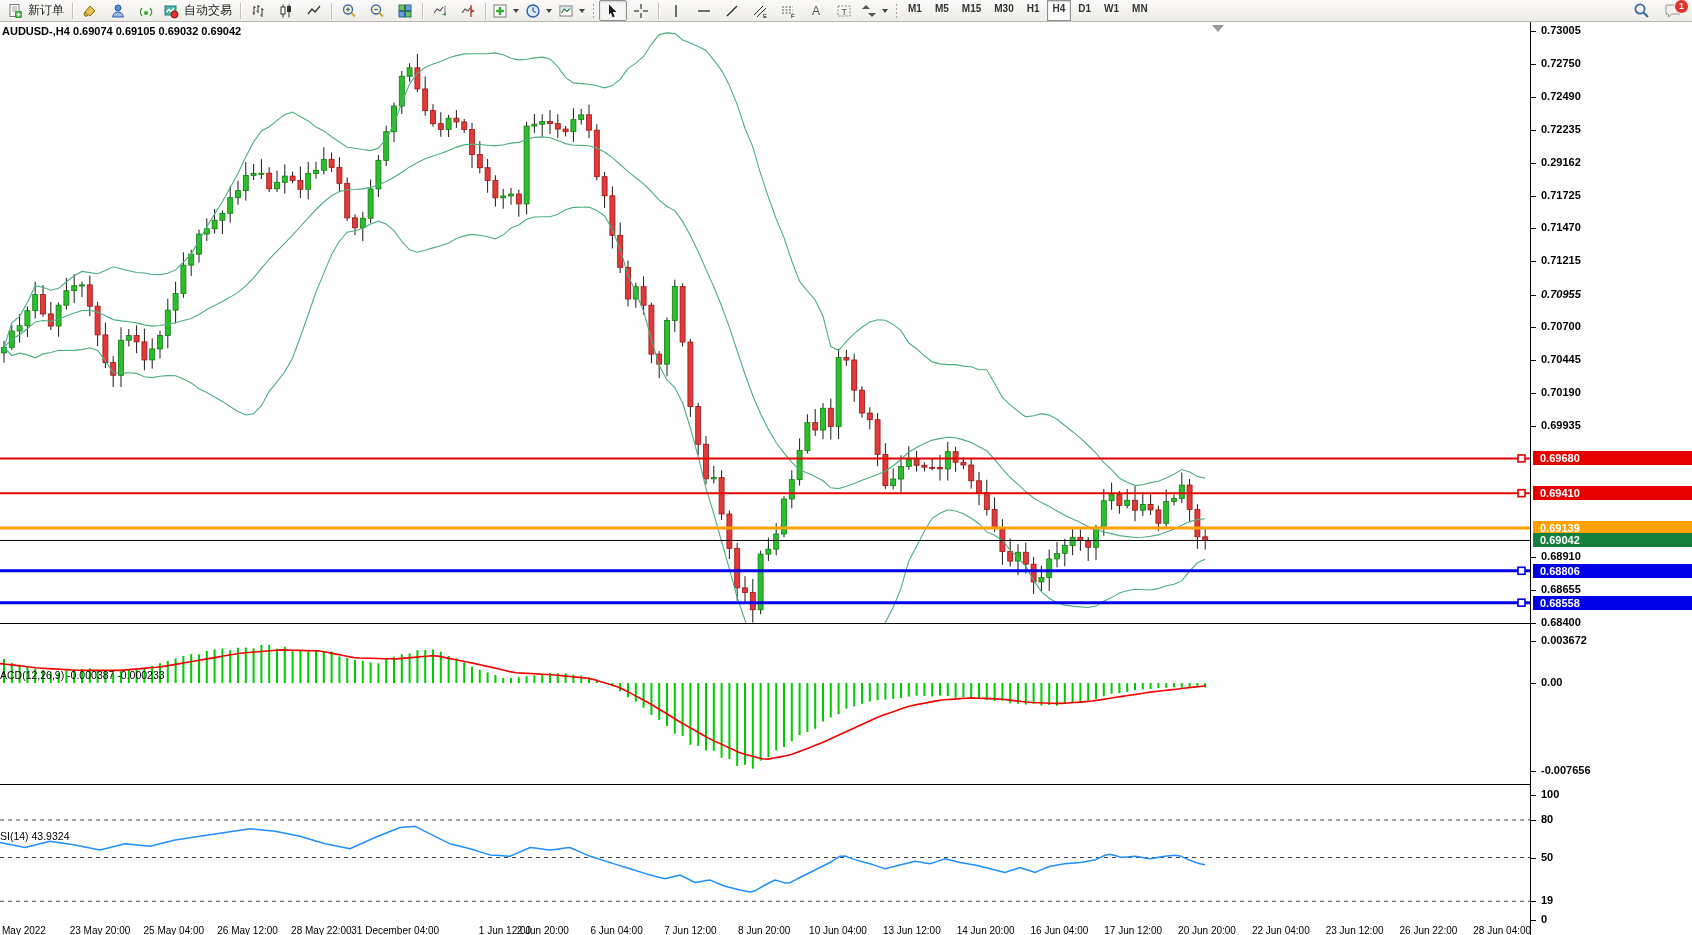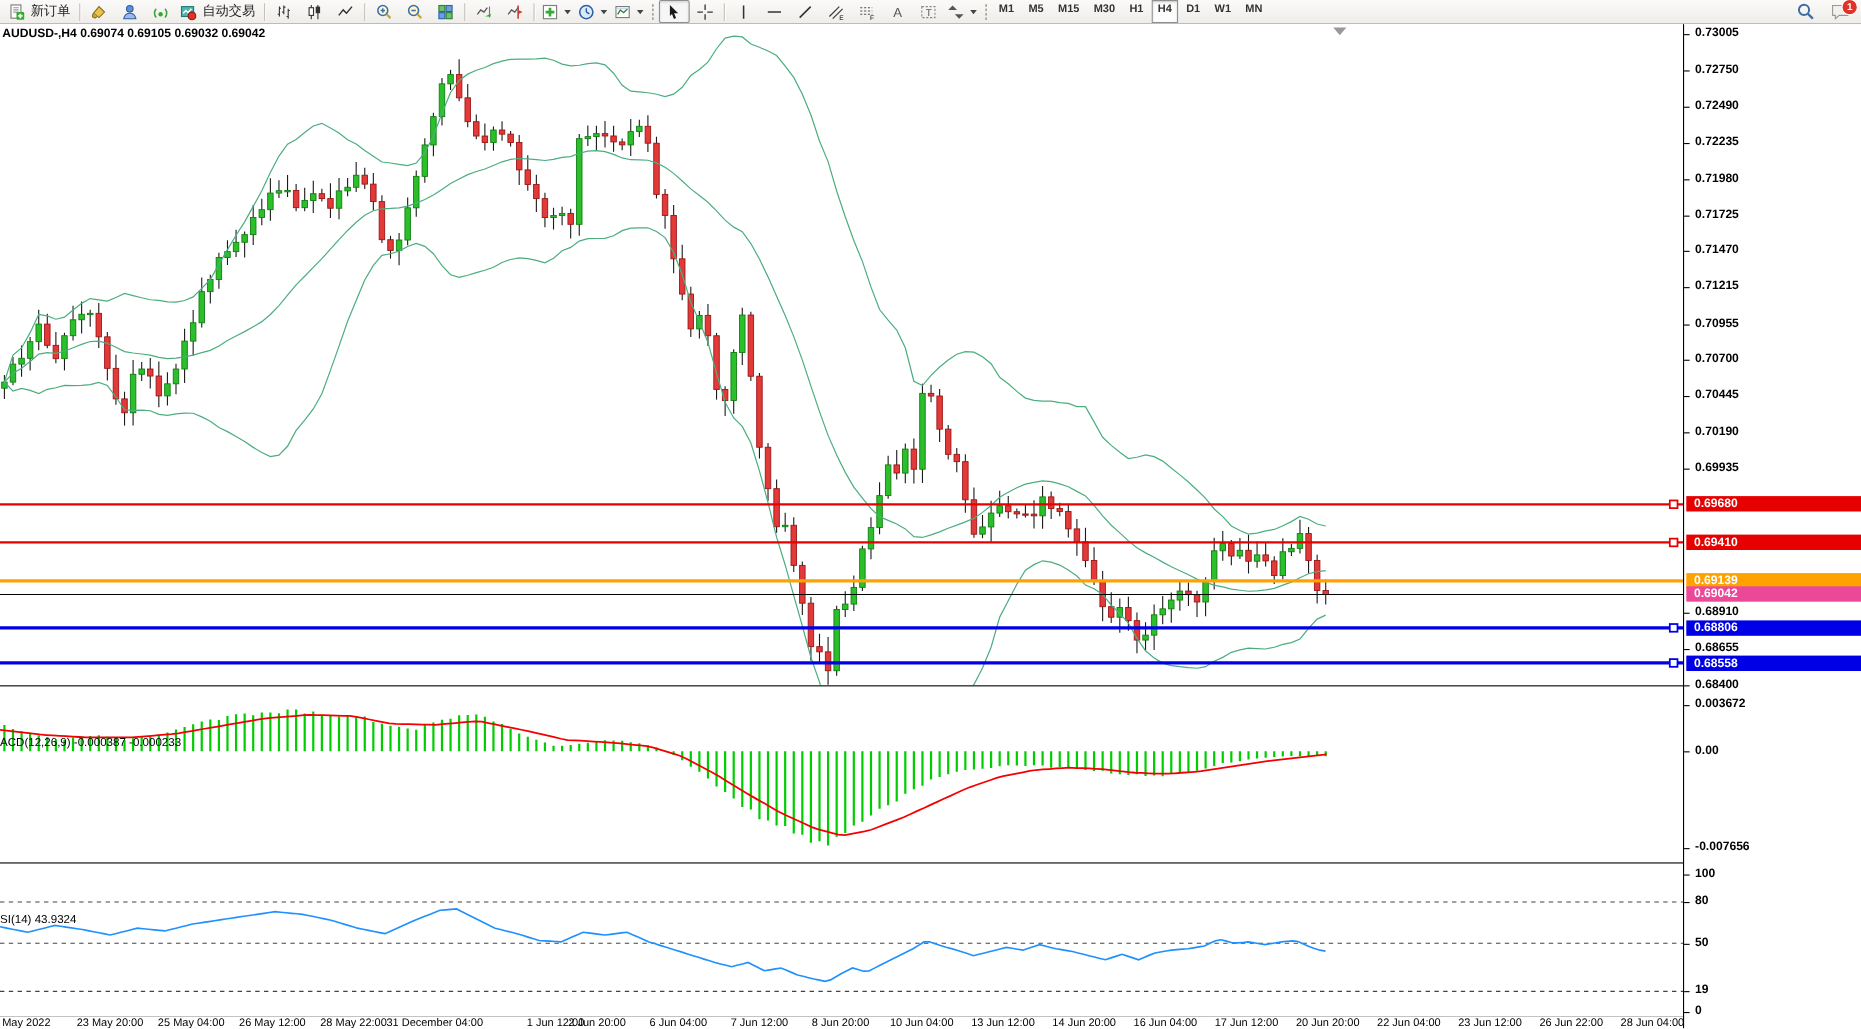--- a/index.html
+++ b/index.html
@@ -800,49 +800,49 @@
     <div id="axis-col" class="axis-col">
         <div class="tick-mark" style="top: 9px;"></div>
         <div class="tick-label" style="top: 2px;">0.73005</div>
         <div class="tick-mark" style="top: 41.7818px;"></div>
         <div class="tick-label" style="top: 34.7818px;">0.72750</div>
         <div class="tick-mark" style="top: 75.2063px;"></div>
         <div class="tick-label" style="top: 68.2063px;">0.72490</div>
         <div class="tick-mark" style="top: 107.988px;"></div>
         <div class="tick-label" style="top: 100.988px;">0.72235</div>
         <div class="tick-mark" style="top: 140.77px;"></div>
-        <div class="tick-label" style="top: 133.77px;">0.71980</div>
+        <div class="tick-label" style="top: 133.77px;">0.29162</div>
         <div class="tick-mark" style="top: 173.552px;"></div>
         <div class="tick-label" style="top: 166.552px;">0.71725</div>
         <div class="tick-mark" style="top: 206.333px;"></div>
         <div class="tick-label" style="top: 199.333px;">0.71470</div>
         <div class="tick-mark" style="top: 239.115px;"></div>
         <div class="tick-label" style="top: 232.115px;">0.71215</div>
         <div class="tick-mark" style="top: 272.54px;"></div>
-        <div class="tick-label" style="top: 265.54px;">0.70955</div>
+        <div class="tick-label" style="top: 265.54px; font-style: italic;">0.70955</div>
         <div class="tick-mark" style="top: 305.321px;"></div>
         <div class="tick-label" style="top: 298.321px;">0.70700</div>
         <div class="tick-mark" style="top: 338.103px;"></div>
         <div class="tick-label" style="top: 331.103px;">0.70445</div>
         <div class="tick-mark" style="top: 370.885px;"></div>
         <div class="tick-label" style="top: 363.885px;">0.70190</div>
         <div class="tick-mark" style="top: 403.667px;"></div>
         <div class="tick-label" style="top: 396.667px;">0.69935</div>
         <div class="tick-mark" style="top: 535.436px;"></div>
         <div class="tick-label" style="top: 528.436px;">0.68910</div>
         <div class="tick-mark" style="top: 568.218px;"></div>
         <div class="tick-label" style="top: 561.218px;">0.68655</div>
         <div class="tick-mark" style="top: 601px;"></div>
         <div class="tick-label" style="top: 594px;">0.68400</div>
         <div class="price-badge" style="top: 429.448px; background: rgb(230, 0, 0);">0.69680</div>
         <div class="price-badge" style="top: 464.159px; background: rgb(230, 0, 0);">0.69410</div>
         <div class="price-badge" style="top: 498.997px; background: rgb(255, 162, 0);">0.69139</div>
         <div class="price-badge" style="top: 541.806px; background: rgb(0, 0, 230);">0.68806</div>
         <div class="price-badge" style="top: 573.688px; background: rgb(0, 0, 230);">0.68558</div>
-        <div class="price-badge" style="top: 511.467px; background: #ec4899;">0.69042</div>
+        <div class="price-badge" style="top: 511.467px; background: #15803d;">0.69042</div>
         <div class="tick-mark" style="top: 619px;"></div>
         <div class="tick-label" style="top: 612px; text-align: center;">0.003672</div>
         <div class="tick-mark" style="top: 661px;"></div>
         <div class="tick-label" style="top: 654px;">0.00</div>
         <div class="tick-mark" style="top: 748.569px;"></div>
         <div class="tick-label" style="top: 741.569px;">-0.007656</div>
         <div class="tick-mark" style="top: 773px;"></div>
         <div class="tick-label" style="top: 766px;">100</div>
         <div class="tick-mark" style="top: 798px;"></div>
         <div class="tick-label" style="top: 791px;">80</div>

